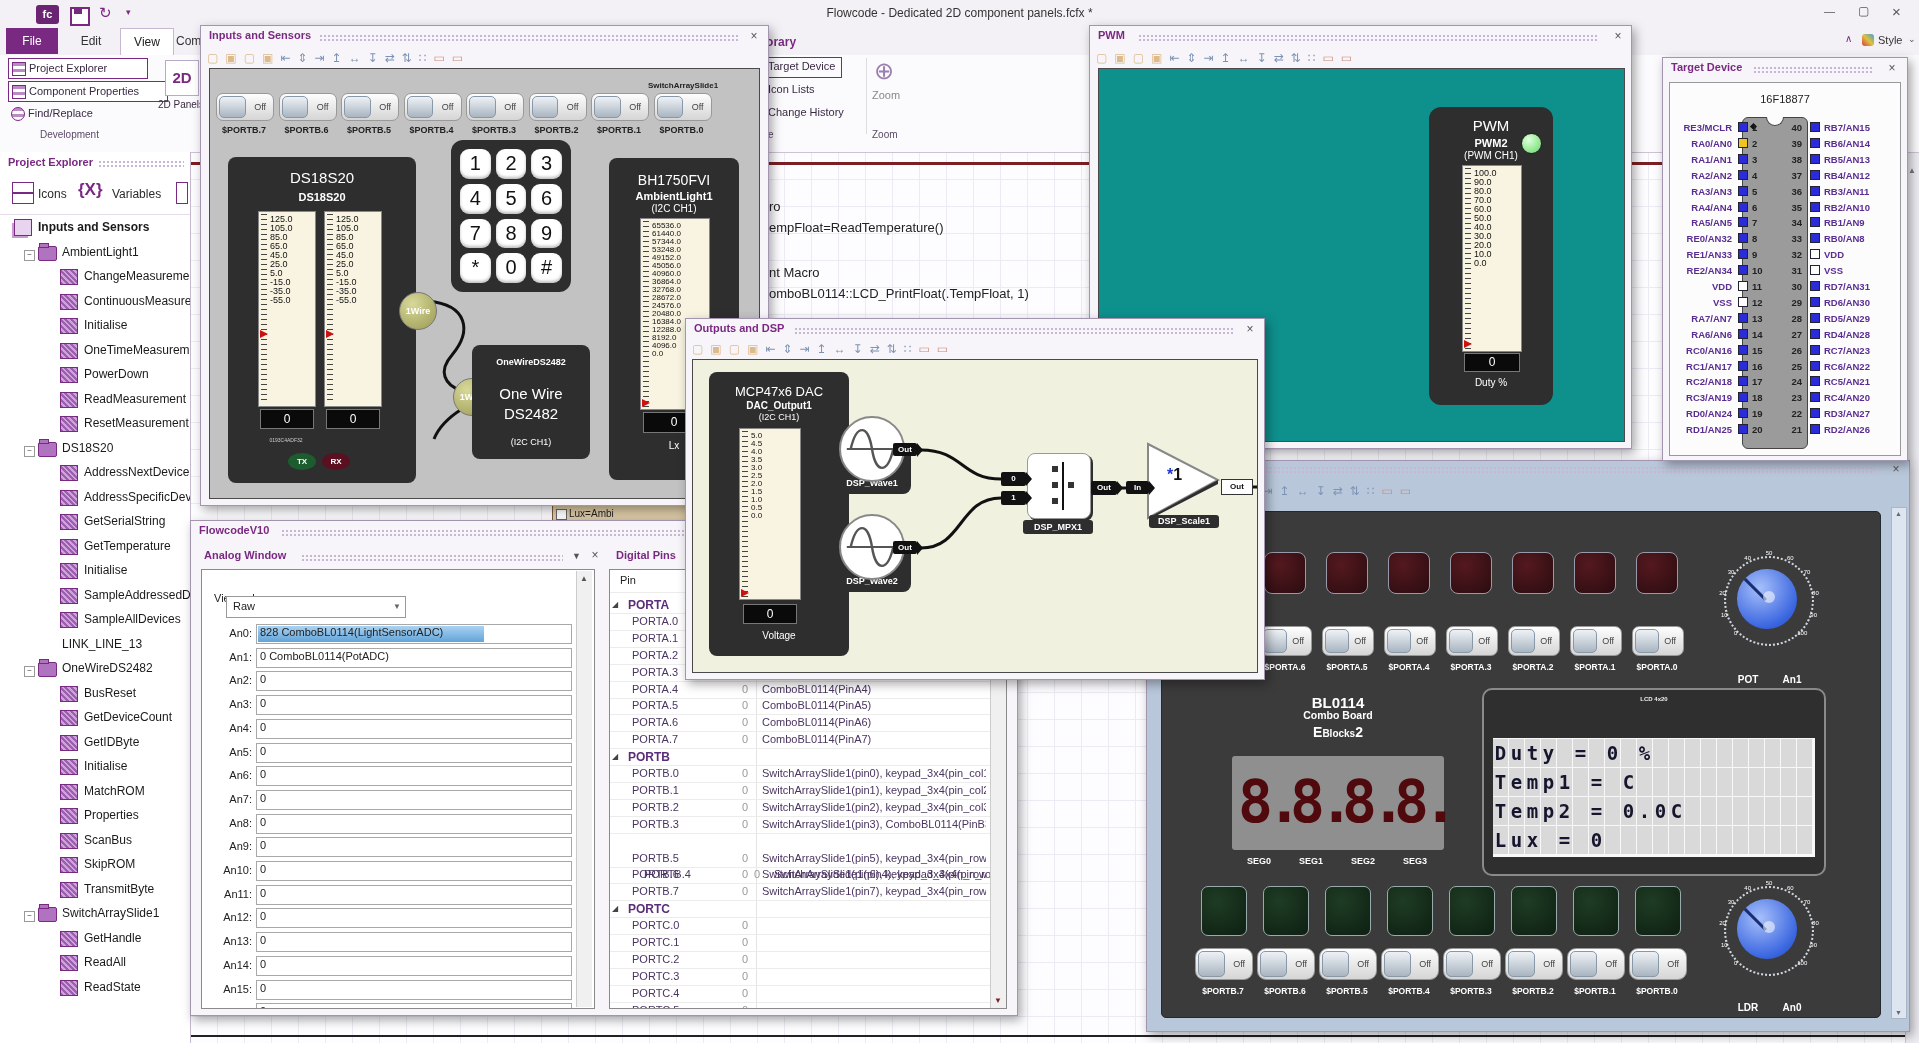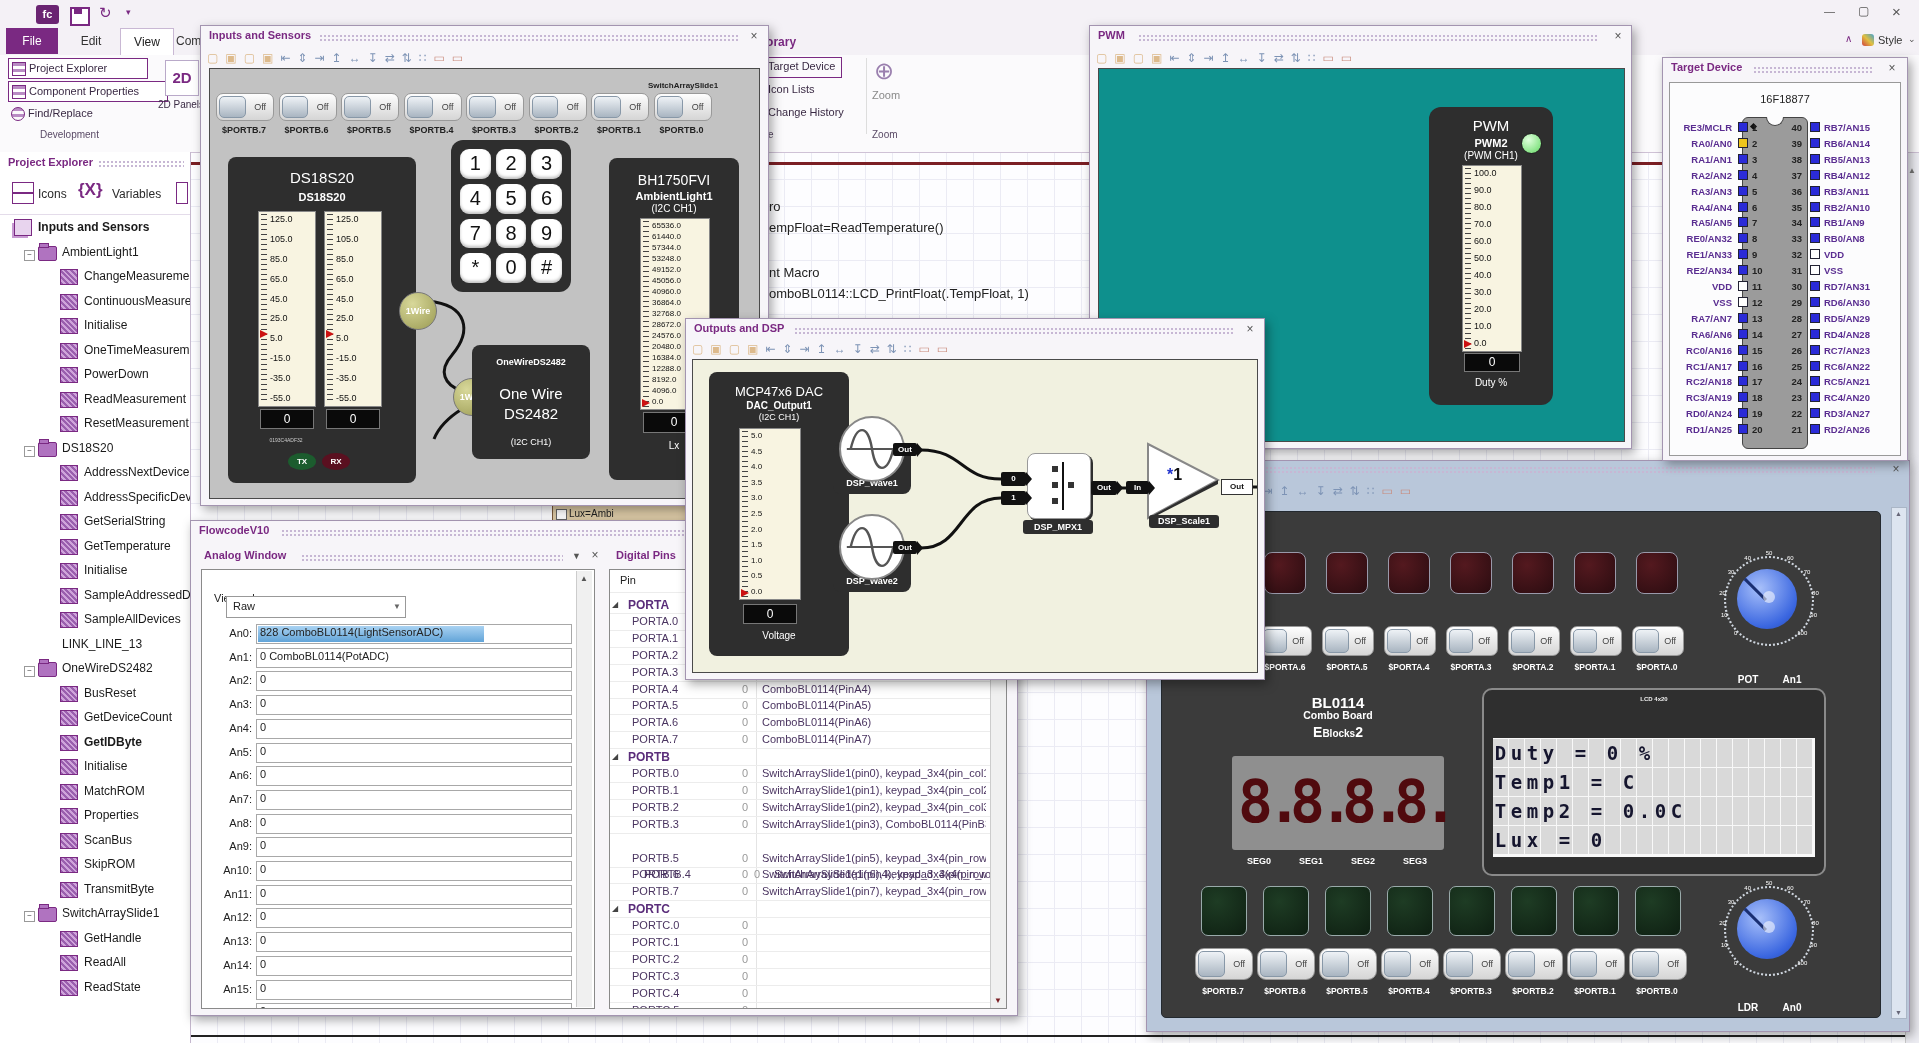--- a/index.html
+++ b/index.html
@@ -29,21 +29,21 @@
   .wx{position:absolute;top:3px;font-size:12px;color:#555;width:14px;text-align:center}
   .tools{position:absolute;height:20px;display:flex;gap:7px;align-items:center;font-size:12px}
   .tools span{color:#7d93b5}
   .tools span:nth-child(-n+4){color:#ddba8c}
   .tools span:nth-child(n+14){color:#c98a7a}
   .panel{position:absolute;border:1px solid #4a4a4a}
   .dk{position:absolute;background:#2e2e2e;border-radius:8px;color:#fff}
   .ctr{text-align:center;width:100%;position:absolute;left:0}
   .scale{position:absolute;background:#f8f4e1;border:1px solid #888;color:#111}
   .scale .tk{position:absolute;left:2px;top:2px;bottom:2px;width:6px;background:repeating-linear-gradient(to bottom,#444 0 1px,transparent 1px 5px)}
-  .scale .tl{position:absolute;left:11px;top:3px;bottom:3px;right:1px;display:flex;flex-direction:column;justify-content:space-between}
+  .scale .tl{position:absolute;left:11px;top:3px;bottom:3px;right:1px;display:flex;flex-direction:column;}
   .scale .tl span{display:block;line-height:1}
   .scale .ar{position:absolute;left:1px;width:0;height:0;border-left:8px solid #cc1111;border-top:4px solid transparent;border-bottom:4px solid transparent}
   .val{position:absolute;background:#0a0a0a;border:1px solid #777;color:#fff;text-align:center;font-size:12px}
   .sw{position:absolute;background:linear-gradient(#fefefe,#d5d5d5);border:1px solid #999;border-radius:7px}
   .sw i{position:absolute;left:2px;top:2px;bottom:2px;width:44%;background:linear-gradient(#eef2f6,#a9b5c1);border:1px solid #8898a8;border-radius:5px}
   .sw b{position:absolute;right:7px;top:50%;transform:translateY(-50%);font-size:9px;font-weight:normal;color:#444}
   .swlab{position:absolute;font-size:9px;font-weight:bold;text-align:center;color:#222}
   .ledsq{position:absolute;width:40px;height:40px;border-radius:8px;border:1px solid #99a;background:radial-gradient(circle at 35% 30%,#54191f,#2a0c10)}
   .gbtn{position:absolute;border-radius:7px;border:1px solid #9aa;background:radial-gradient(circle at 35% 30%,#1e3c24,#0e1f12)}
   .tag{position:absolute;background:#111;color:#fff;font-size:8px;font-weight:bold;text-align:center;line-height:13px;border-radius:2px}
@@ -117,20 +117,21 @@
   </div>
 </div>
 
 <div class="abs" id="titlebar">
   <span class="abs" style="left:36px;top:5px;width:23px;height:19px;background:#6a2472;color:#fff;font-weight:bold;font-size:11px;text-align:center;line-height:19px;border-radius:3px">fc</span>
   <span class="abs" style="left:70px;top:7px;width:16px;height:15px;border:2px solid #7a2982;background:#fff">
       <i class="abs" style="left:2px;top:0;width:8px;height:5px;background:#7a2982"></i>
     </span>
   <span class="abs" style="left:99px;top:4px;font-size:15px;color:#7a2982">↻</span>
   <span class="abs" style="left:126px;top:7px;font-size:9px;color:#7a2982">▾</span>
+  <div class="abs" style="left:0;top:6px;width:100%;text-align:center;font-size:12px;color:#333">Flowcode - Dedicated 2D component panels.fcfx *</div>
   <span class="abs" style="left:1824px;top:5px;font-size:11px;color:#555">—</span>
   <span class="abs" style="left:1858px;top:4px;font-size:12px;color:#555">▢</span>
   <span class="abs" style="left:1892px;top:3px;font-size:15px;color:#555">×</span>
 </div>
 
 <div class="abs" id="tabsrow">
   <div class="tab file" style="left:6px;width:52px">File</div>
   <div class="tab" style="left:66px;width:50px">Edit</div>
   <div class="tab sel" style="left:120px;width:52px">View</div>
   <div class="tab" style="left:176px;width:70px;text-align:left">Comm</div>
@@ -291,21 +292,21 @@
       <span class="mac" style="display: block;"></span>
 
       <span class="lab">BusReset</span>
     </div>
       <div class="ti i2" style="top: calc(4px + var(--i)*24.5px); --i: 20;">
 
       <span class="mac" style="display: block;"></span>
 
       <span class="lab">GetDeviceCount</span>
     </div>
-      <div class="ti i2" style="top: calc(4px + var(--i)*24.5px); font-weight: bold; --i: 21;">
+      <div class="ti i2" style="top: calc(4px + var(--i)*24.5px); --i: 21;">
 
       <span class="mac" style="display: block;"></span>
 
       <span class="lab">GetIDByte</span>
     </div>
       <div class="ti i2" style="top: calc(4px + var(--i)*24.5px); --i: 22;">
 
       <span class="mac" style="display: block;"></span>
 
       <span class="lab">Initialise</span>

